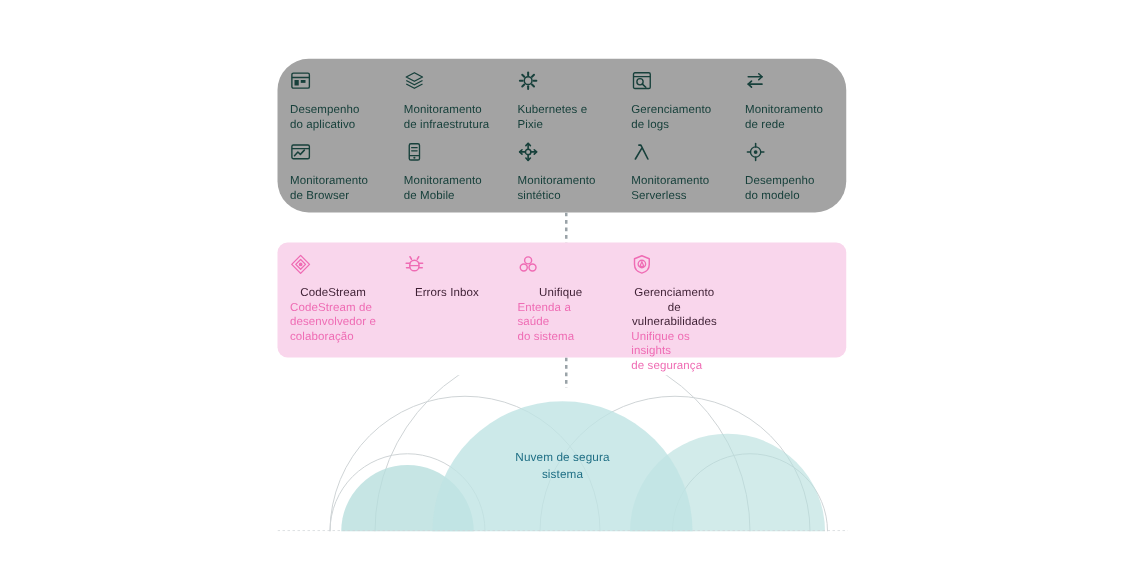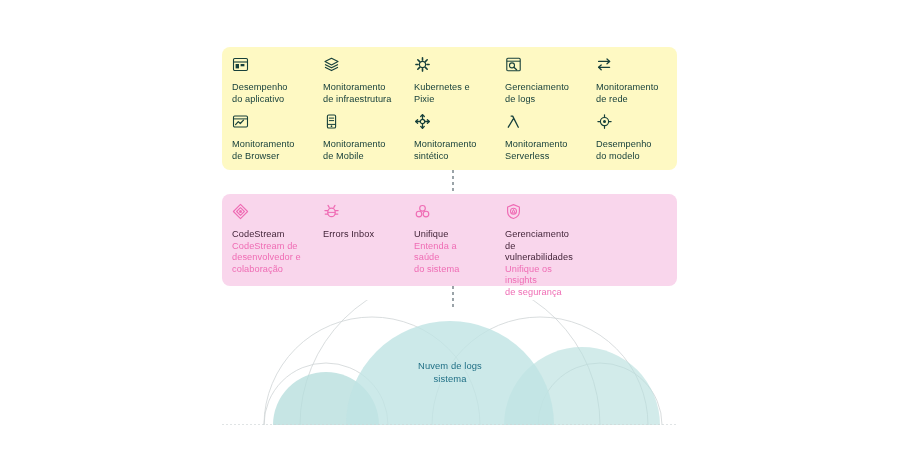--- a/index.html
+++ b/index.html
@@ -27,21 +27,22 @@
   .panel {
     position: absolute;
     border-radius: 8px;
     box-sizing: border-box;
   }
   #panel-capabilities {
     left: 222px;
     top: 47px;
     width: 455px;
     height: 123px;
-    background: #fef9c3;
+    background: #a3a3a3;
+    border-radius: 25px;
   }
   #panel-solutions {
     left: 222px;
     top: 194px;
     width: 455px;
     height: 92px;
     background: #f9d6ec;
   }
 
   .grid {
@@ -78,21 +79,21 @@
     font-size: 9.2px;
     line-height: 11.6px;
     letter-spacing: 0.01em;
   }
   .cell-desc {
     font-size: 9.2px;
     line-height: 11.6px;
     letter-spacing: 0.01em;
   }
   #panel-capabilities .cell-title { color: #17403b; }
-  #panel-solutions .cell-title { color: #3d1f33; }
+  #panel-solutions .cell-title { color: #3d1f33; text-align: center; }
   #panel-solutions .cell-desc { color: #ef6cb4; }
 
   
   .connector {
     position: absolute;
     left: 452px;
     width: 2px;
     background-image: linear-gradient(to bottom, #9aa3a8 0 3px, rgba(0,0,0,0) 3px 6px);
     background-size: 2px 6px;
     background-repeat: repeat-y;
@@ -328,16 +329,16 @@
         <circle cx="318" cy="125" r="108" fill="none" stroke="#cfd4d6" stroke-width="0.8"></circle>
         <circle cx="104" cy="125" r="62" fill="none" stroke="#cfd4d6" stroke-width="0.8"></circle>
         <circle cx="378" cy="125" r="62" fill="none" stroke="#cfd4d6" stroke-width="0.8"></circle>
 
         <circle cx="104" cy="125" r="53" fill="#b6dedd" fill-opacity="0.78"></circle>
         <circle cx="360" cy="125" r="78" fill="#b6dedd" fill-opacity="0.62"></circle>
         <circle cx="228" cy="125" r="104" fill="#bfe3e3" fill-opacity="0.80"></circle>
         <line x1="-40" y1="124.6" x2="500" y2="124.6" stroke="#cfd4d6" stroke-width="0.7" stroke-dasharray="2 2"></line>
       </g>
     </svg>
-    <div class="cloud-label"><span class="ln">Nuvem de logs</span><br><span class="ln">sistema</span></div>
+    <div class="cloud-label"><span class="ln">Nuvem de segura</span><br><span class="ln">sistema</span></div>
   </div>
 
 </div>
 
 </body></html>

